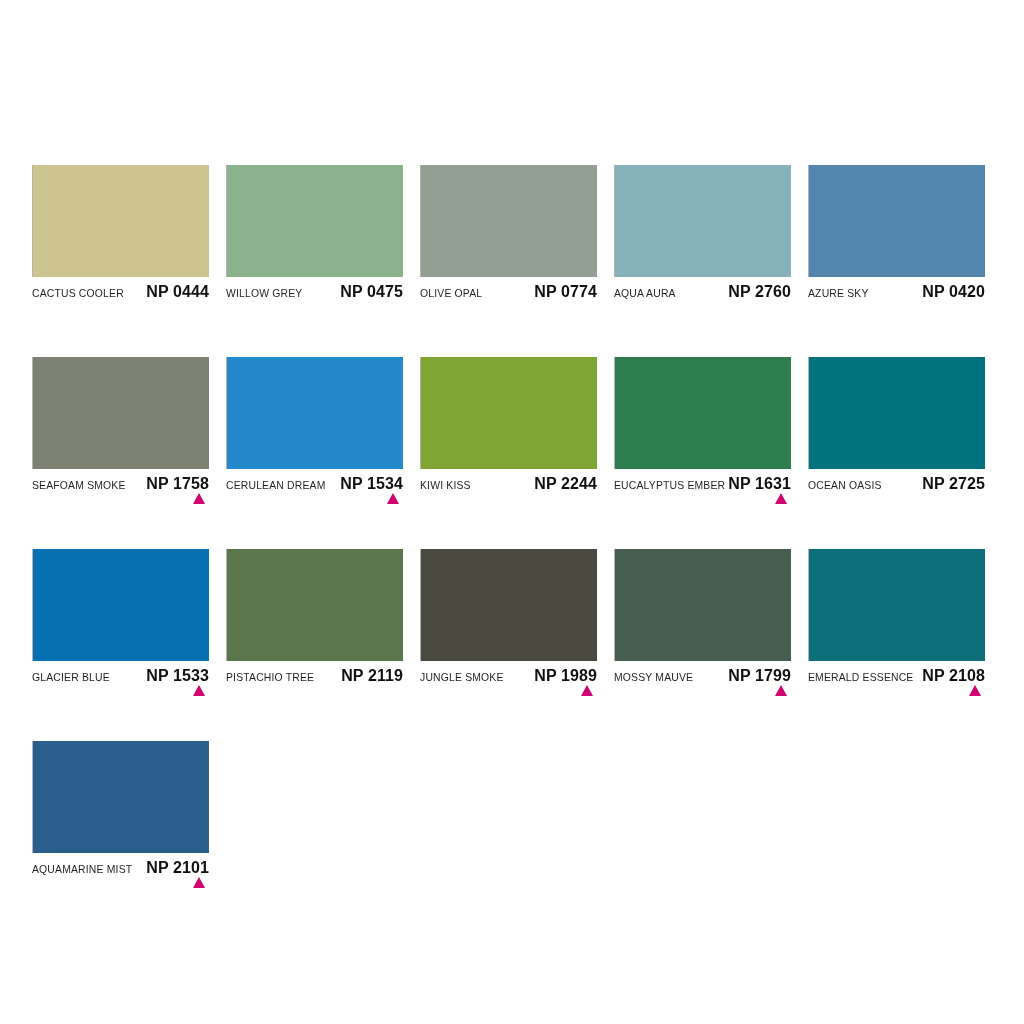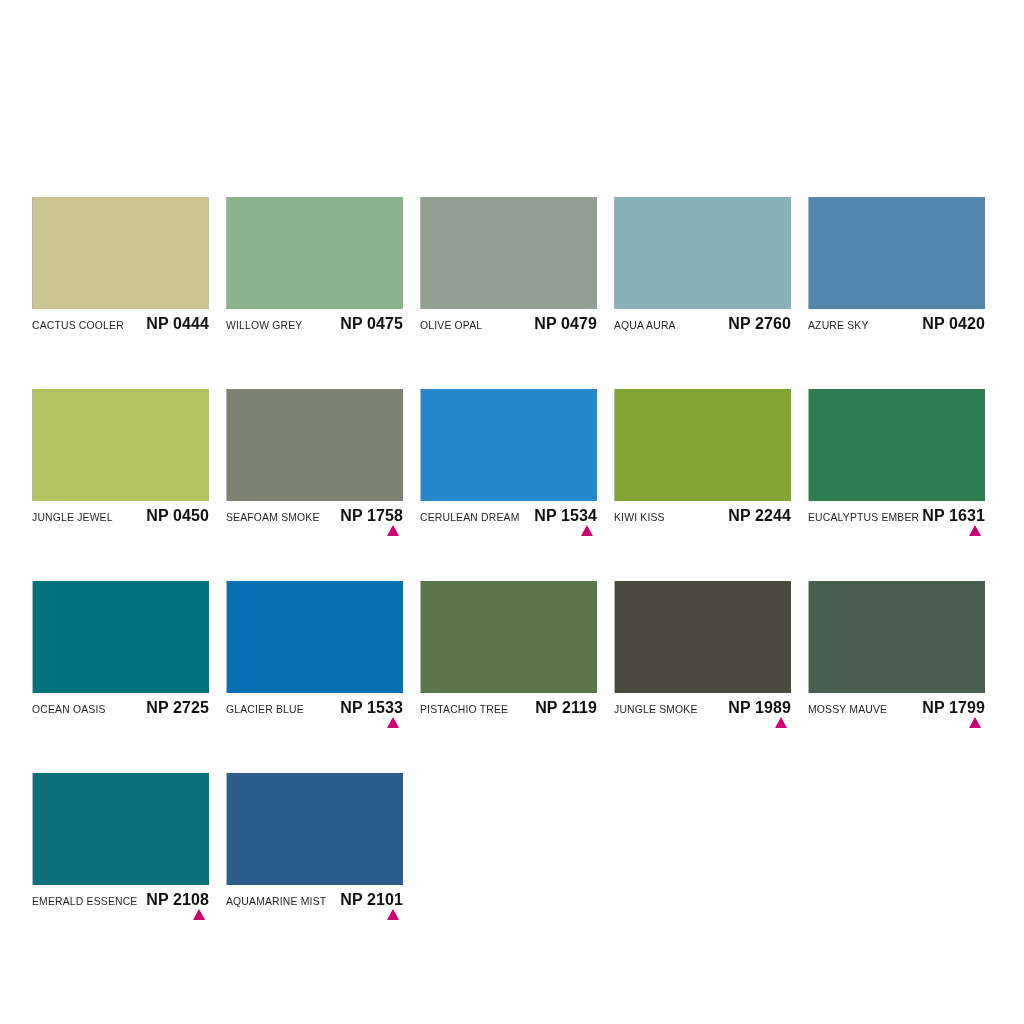--- a/index.html
+++ b/index.html
@@ -22,21 +22,20 @@
     background: #ffffff;
     padding: 165px 0 0 0;
   }
 
   .palette-grid {
     display: grid;
     grid-template-columns: repeat(5, 177px);
     column-gap: 17px;
     row-gap: 45px;
     margin-left: 32px;
-    margin-top: 32px;
   }
 
   .swatch-cell {
     position: relative;
     width: 177px;
   }
 
   .swatch-chip {
     position: relative;
     width: 177px;
@@ -103,49 +102,41 @@
         <div class="swatch-meta">
           <span class="swatch-name">WILLOW GREY</span>
           <span class="swatch-code">NP 0475</span>
         </div>
         <div class="marker-slot"></div>
       </div>
       <div class="swatch-cell">
         <div class="swatch-chip" style="background: rgb(147, 159, 146); border-left-color: rgb(179, 179, 179);"></div>
         <div class="swatch-meta">
           <span class="swatch-name">OLIVE OPAL</span>
-          <span class="swatch-code">NP 0479</span>
+          <span class="swatch-code">NP 0774</span>
         </div>
         <div class="marker-slot"></div>
       </div>
       <div class="swatch-cell">
         <div class="swatch-chip" style="background: rgb(135, 178, 187); border-left-color: rgb(179, 179, 179);"></div>
         <div class="swatch-meta">
           <span class="swatch-name">AQUA AURA</span>
           <span class="swatch-code">NP 2760</span>
         </div>
         <div class="marker-slot"></div>
       </div>
       <div class="swatch-cell">
         <div class="swatch-chip" style="background: rgb(83, 134, 174); border-left-color: rgb(179, 179, 179);"></div>
         <div class="swatch-meta">
           <span class="swatch-name">AZURE SKY</span>
           <span class="swatch-code">NP 0420</span>
         </div>
         <div class="marker-slot"></div>
       </div>
       <div class="swatch-cell">
-        <div class="swatch-chip" style="background: rgb(178, 194, 92); border-left-color: rgb(179, 179, 179);"></div>
-        <div class="swatch-meta">
-          <span class="swatch-name">JUNGLE JEWEL</span>
-          <span class="swatch-code">NP 0450</span>
-        </div>
-        <div class="marker-slot"></div>
-      </div>
-      <div class="swatch-cell">
         <div class="swatch-chip" style="background: rgb(126, 130, 114); border-left-color: rgb(179, 179, 179);"></div>
         <div class="swatch-meta">
           <span class="swatch-name">SEAFOAM SMOKE</span>
           <span class="swatch-code">NP 1758</span>
         </div>
         <div class="marker-slot">
           <span class="new-marker" style="border-bottom-color: rgb(209, 0, 112);"></span>
         </div>
       </div>
       <div class="swatch-cell">

